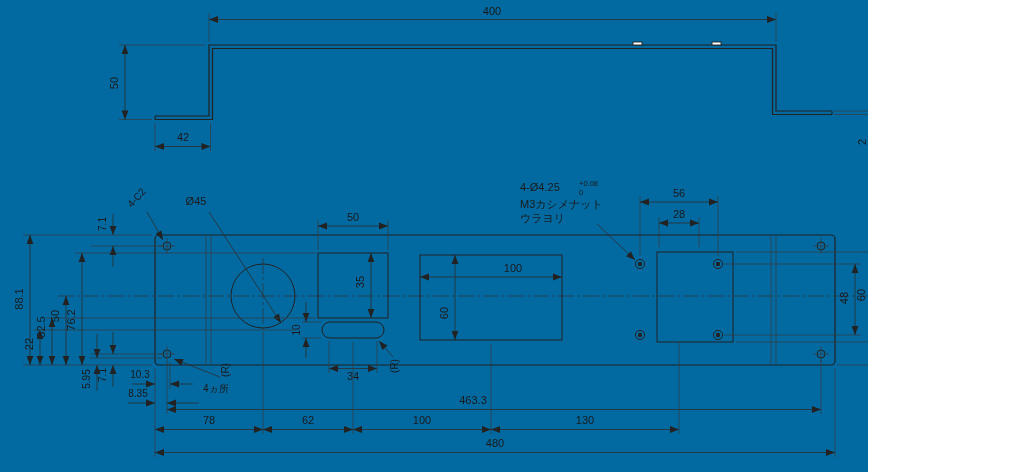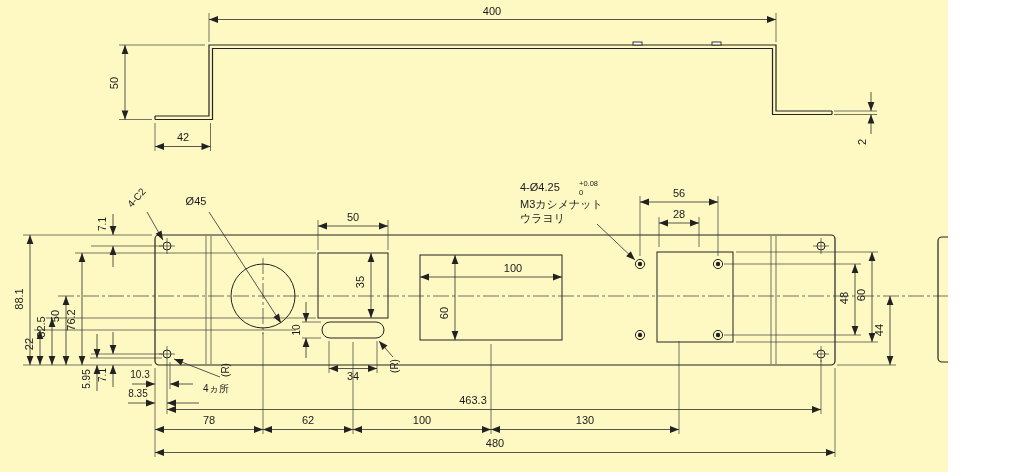--- a/index.html
+++ b/index.html
@@ -1,16 +1,16 @@
 <!DOCTYPE html>
 <html><head>
 <meta charset="utf-8">
 <style>
   html,body{margin:0;padding:0;background:#ffffff;}
-  .stage{width:948px;height:472px;background:#fef9c3;position:relative;overflow:hidden;}
+  .stage{width:868px;height:472px;background:#0369a1;position:relative;overflow:hidden;}
   svg{display:block;}
   text{font-family:"Liberation Sans","DejaVu Sans",sans-serif;fill:#1a1a1a;}
   .t11{font-size:11px;}
   .t10{font-size:10px;}
   .t8{font-size:7.5px;}
   .ol{fill:none;stroke:#222;stroke-width:1.2;stroke-linejoin:miter;}
   .ol2{fill:none;stroke:#222;stroke-width:1;}
   .th{fill:none;stroke:#3a3a3a;stroke-width:0.7;}
   .dim{fill:none;stroke:#2d2d2d;stroke-width:0.8;}
   .cl{fill:none;stroke:#333;stroke-width:0.7;stroke-dasharray:16 3 3 3;}

